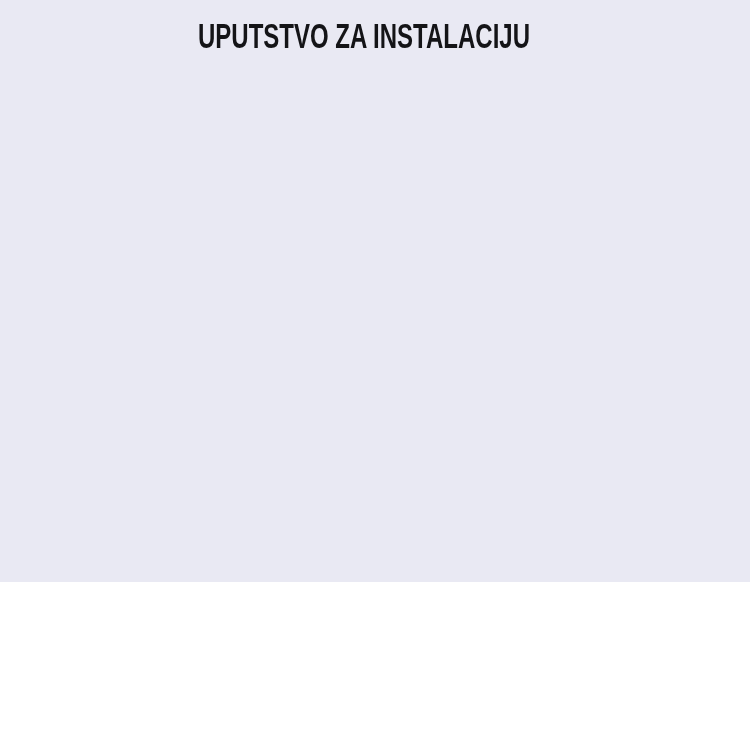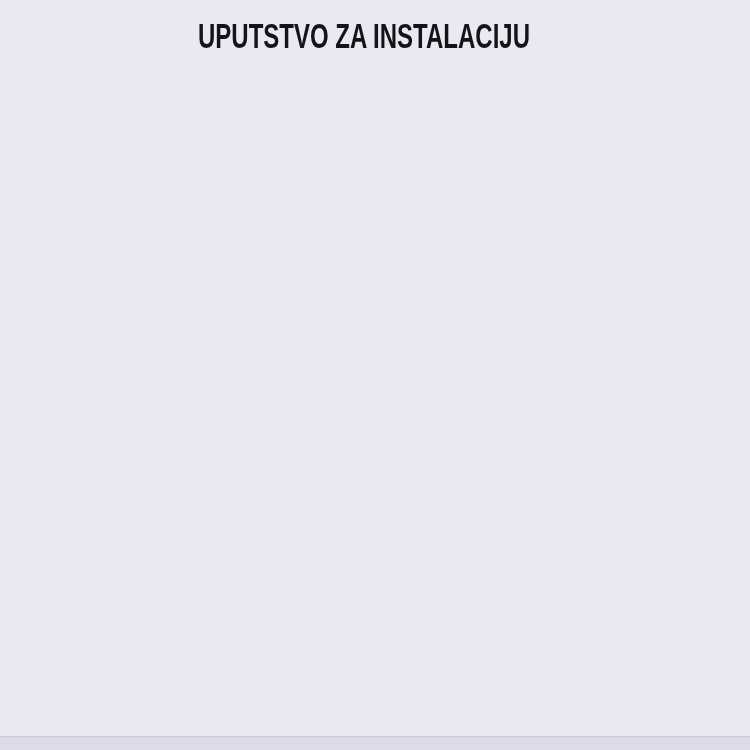--- a/index.html
+++ b/index.html
@@ -1,16 +1,16 @@
 <!DOCTYPE html>
 <html><head>
 <meta charset="utf-8">
 <style>
 html,body{margin:0;padding:0;}
-#page{position:relative;width:750px;height:750px;background:#e9e9f3;font-family:"Liberation Sans",sans-serif;overflow:hidden;}
+#page{position:relative;width:750px;height:582px;background:#e9e9f3;font-family:"Liberation Sans",sans-serif;overflow:hidden;}
 svg{position:absolute;left:0;top:0;}
 text{font-family:"Liberation Sans",sans-serif;}
 </style>
 </head>
 <body>
 
 <div id="page">
 <svg width="750" height="750" viewBox="0 0 750 750">
 <defs>
 <pattern id="quilt" patternUnits="userSpaceOnUse" width="19" height="15" patternTransform="translate(2,2)">

